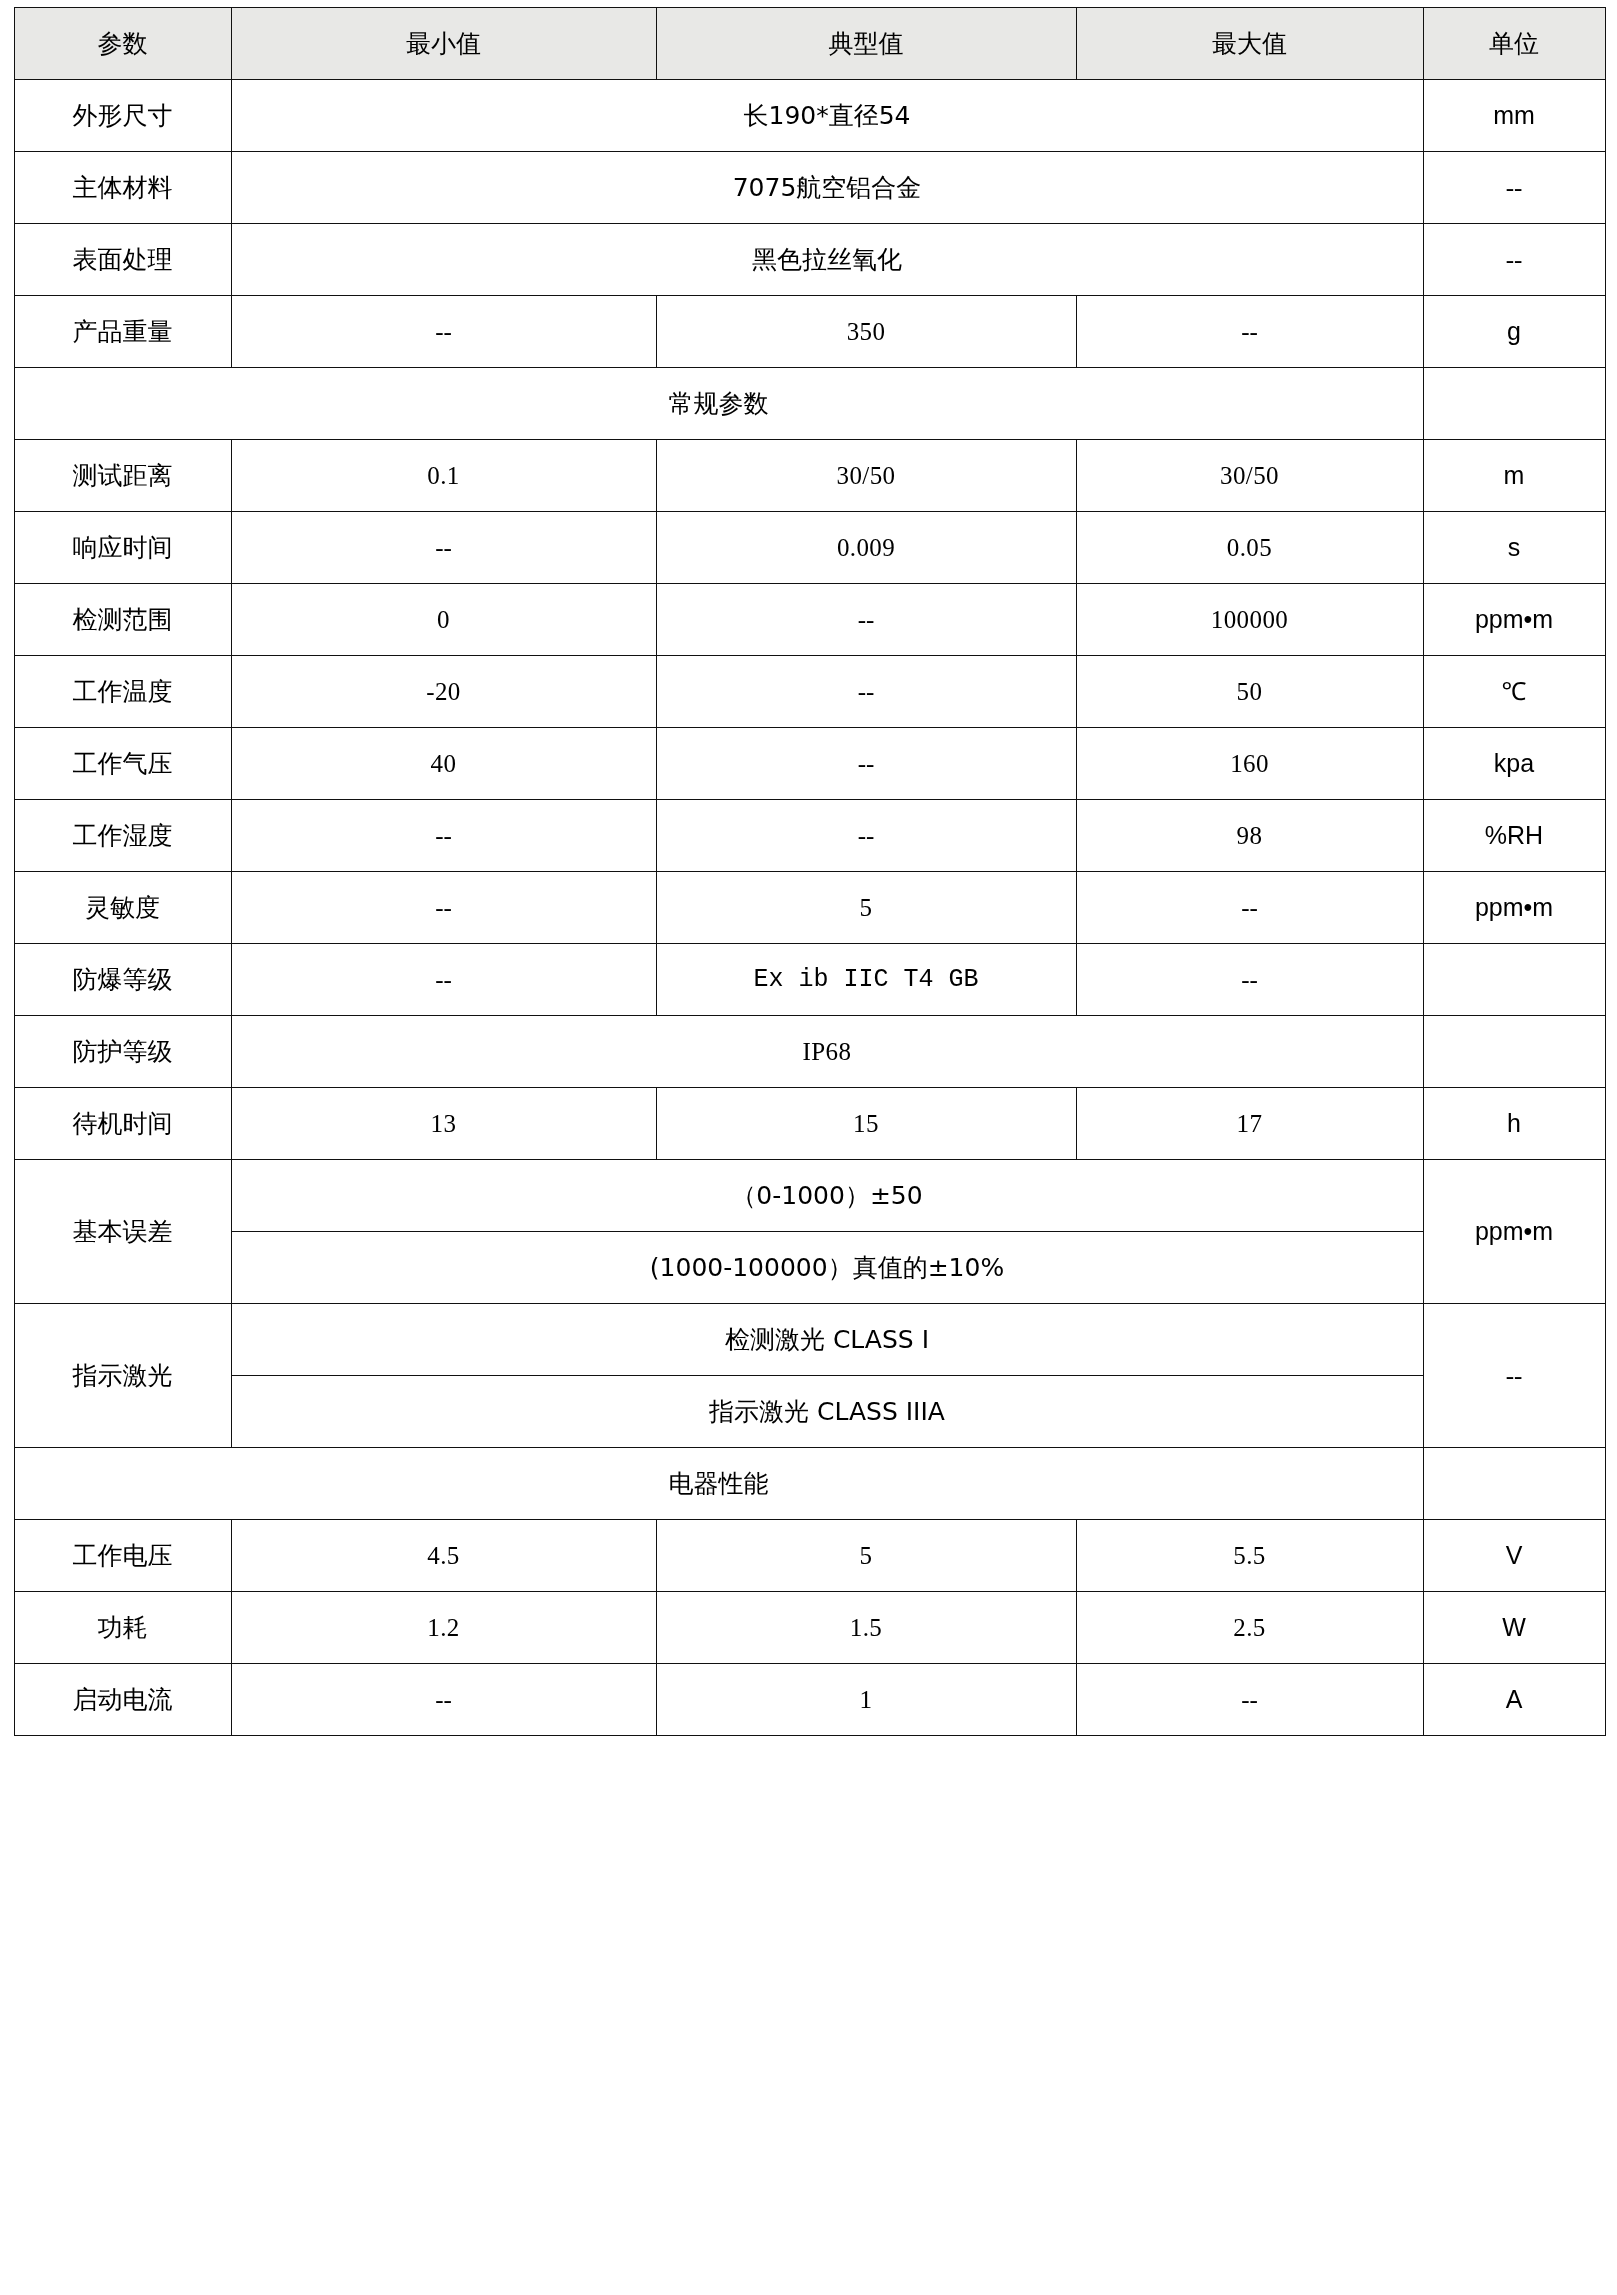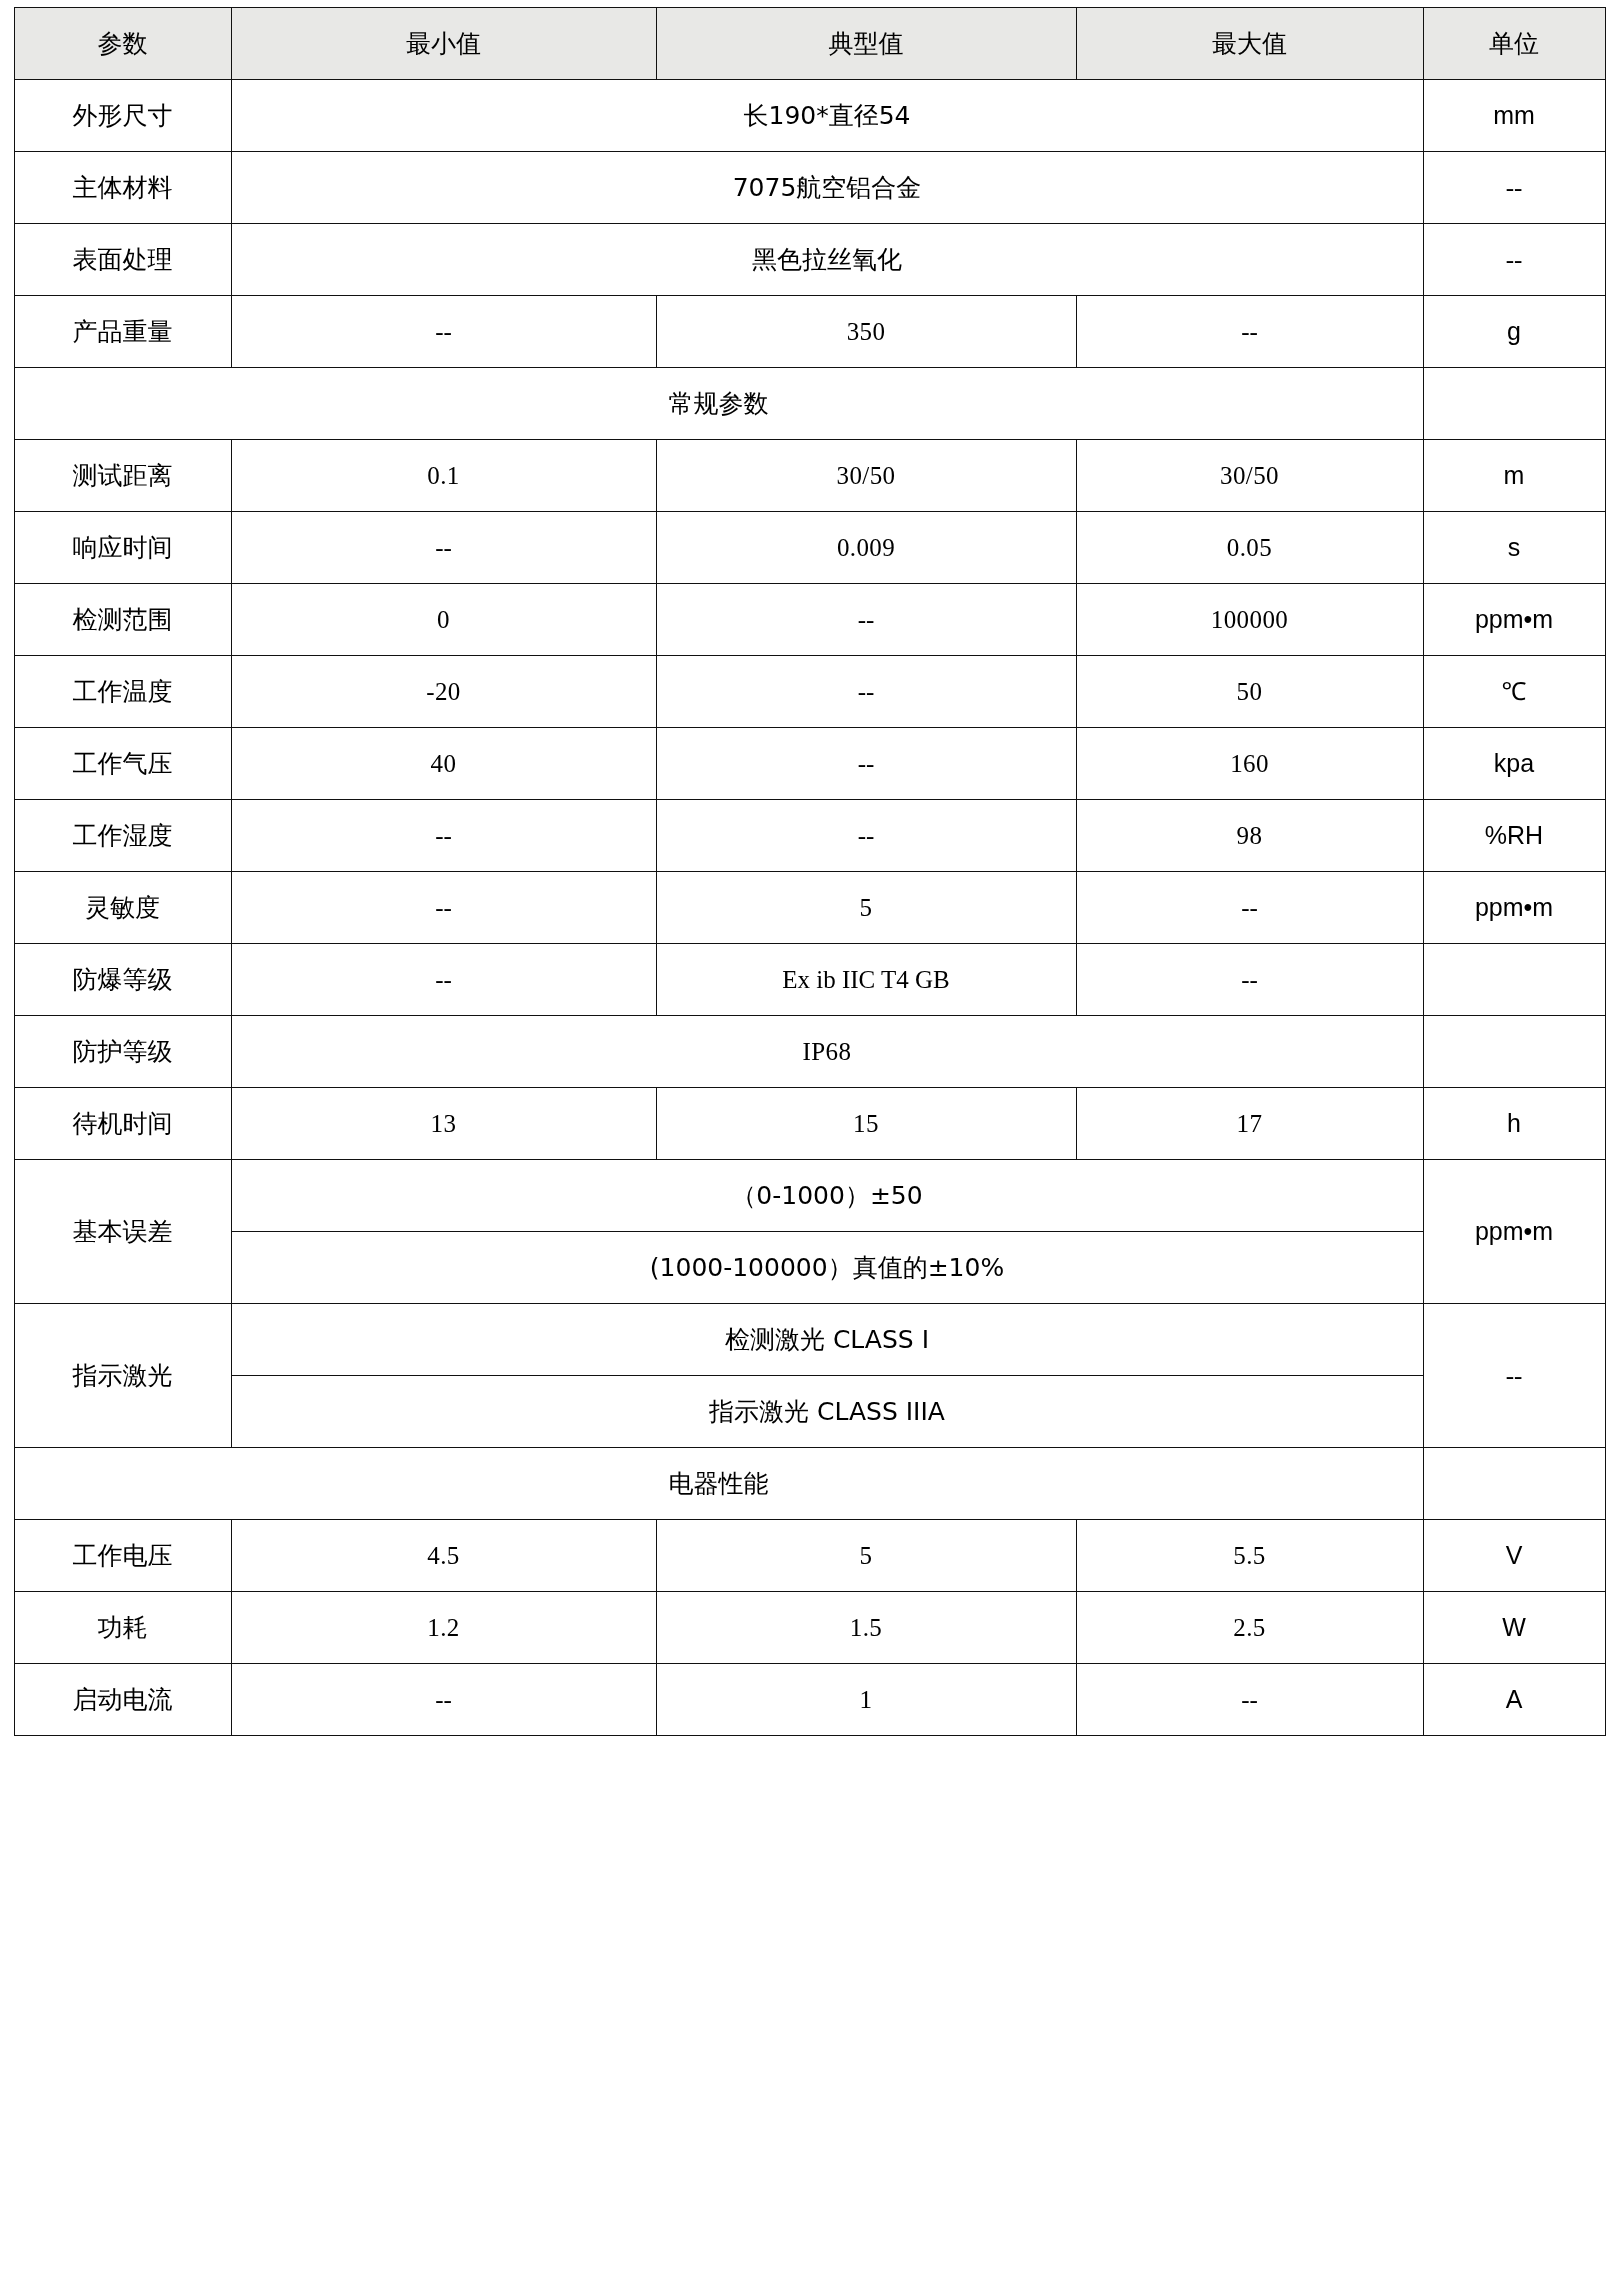--- a/index.html
+++ b/index.html
@@ -51,21 +51,21 @@
     font-family: "DejaVu Sans", "Liberation Sans", sans-serif;
     font-size: 26px;
     margin-top: 40px;
   }
   td.num {
     font-family: "Liberation Serif", "DejaVu Serif", serif;
     font-size: 26px;
     letter-spacing: 0.4px;
   }
   td.mono {
-    font-family: Liberation Serif, serif;
+    font-family: Liberation Mono, monospace;
     font-size: 23px;
     margin-top: 8px;
   }
   td.unit {
     font-family: Liberation Sans, sans-serif;
     font-size: 21px;
   }
   td.section {
     text-align: left;
     padding-left: 15px;

